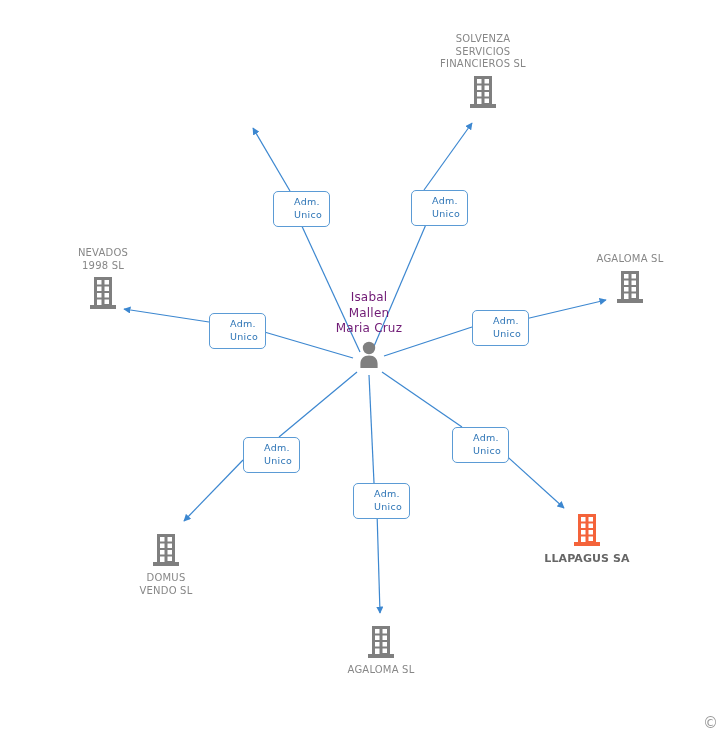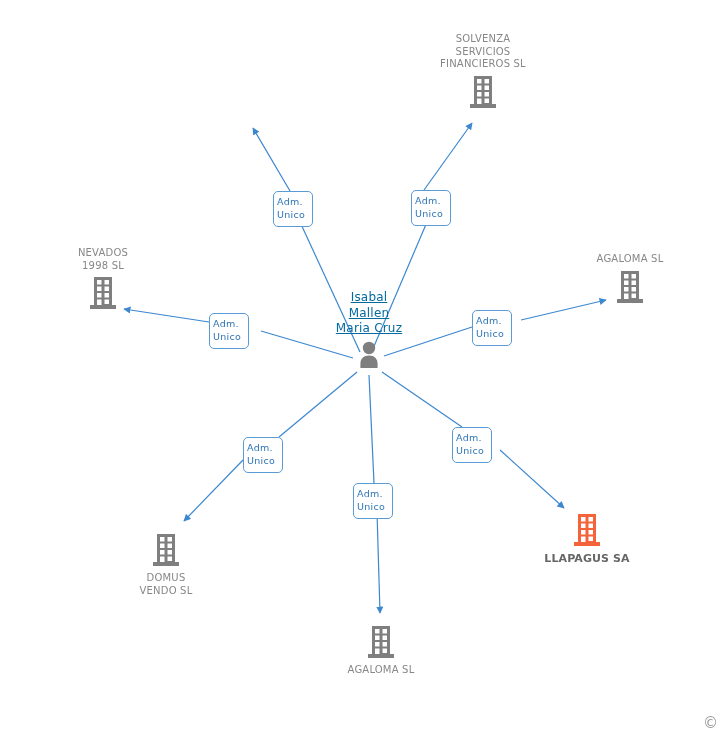--- a/index.html
+++ b/index.html
@@ -56,36 +56,35 @@
   .node.highlight .cap {
     color: #666666;
     font-weight: bold;
     font-size: 11px;
     letter-spacing: .1px;
   }
 
   
   .node.person .cap {
     font-size: 12px;
-    color: #0369a1;
+    color: #701a75;
     line-height: 1.3;
-    text-decoration: underline;
   }
 
   
   .chip {
     position: absolute;
     box-sizing: border-box;
     background: #ffffff;
     border: 1px solid #5b9bd5;
     border-radius: 5px;
     color: #2e75b6;
     font-size: 9.5px;
     line-height: 12.5px;
-    padding: 4px 7px 5px 3px;
+    padding: 4px 7px 5px 20px;
     text-align: left;
     white-space: pre-line;
     letter-spacing: .3px;
   }
 
   
   #watermark {
     position: absolute;
     right: 10px;
     bottom: 8px;

